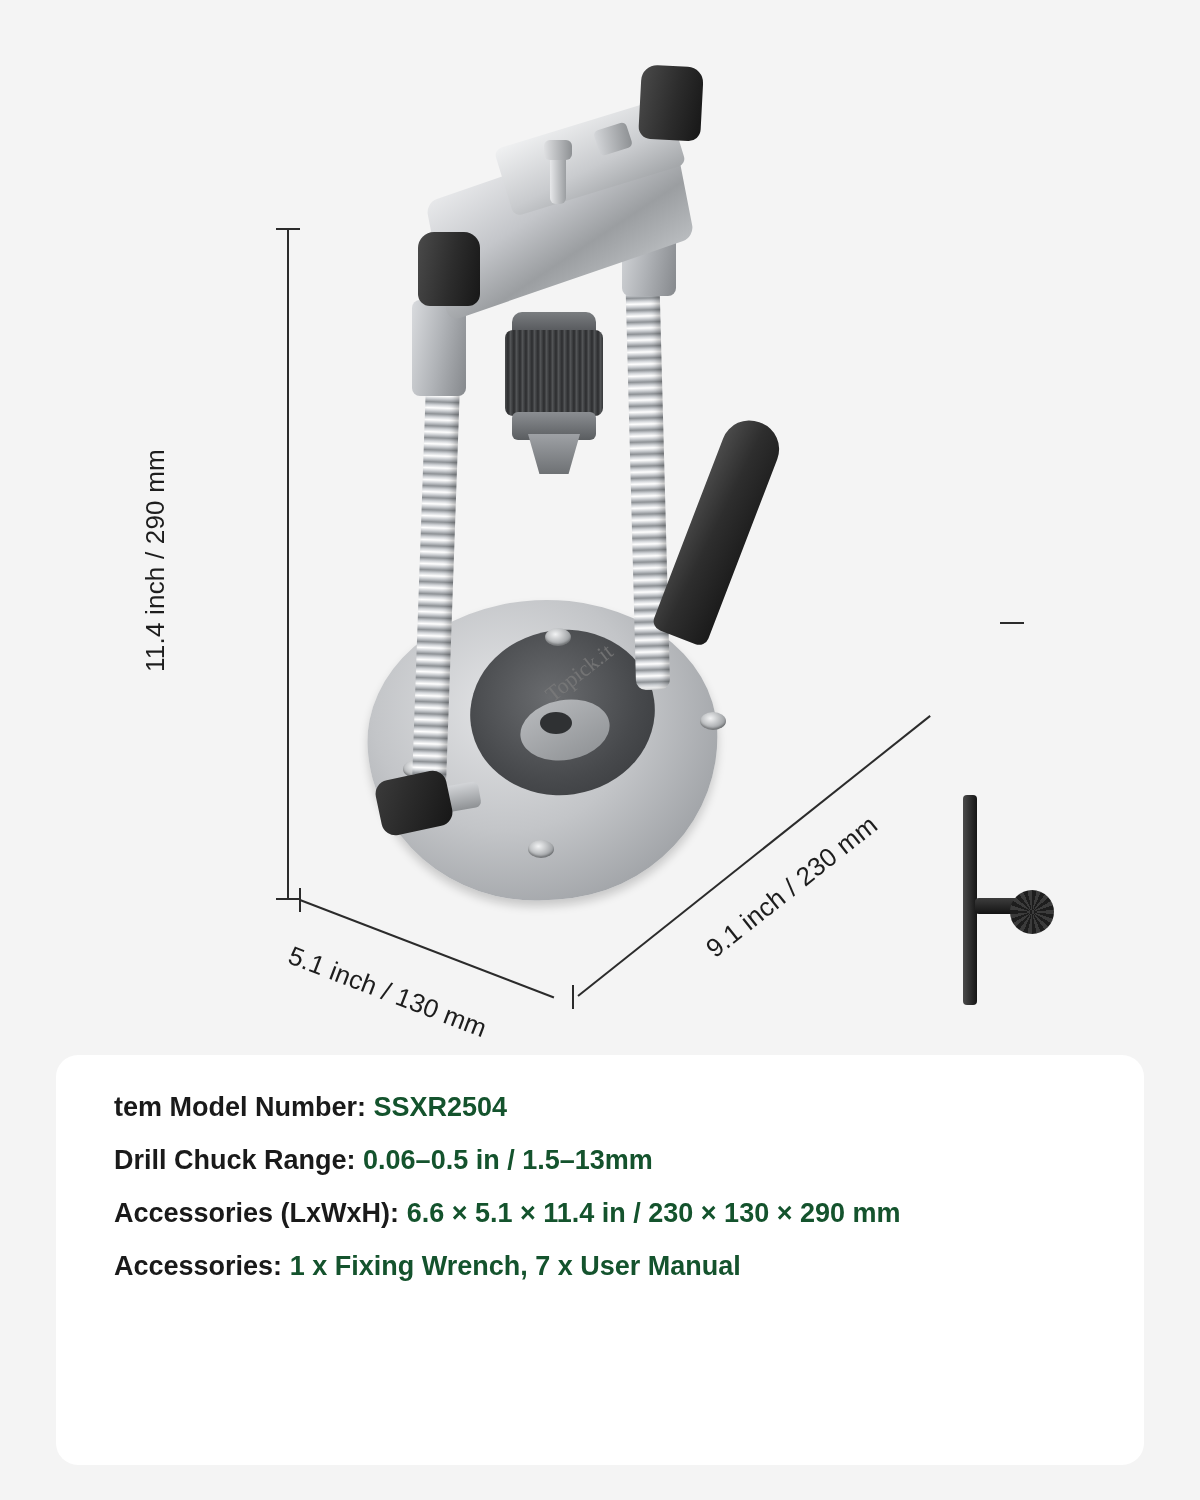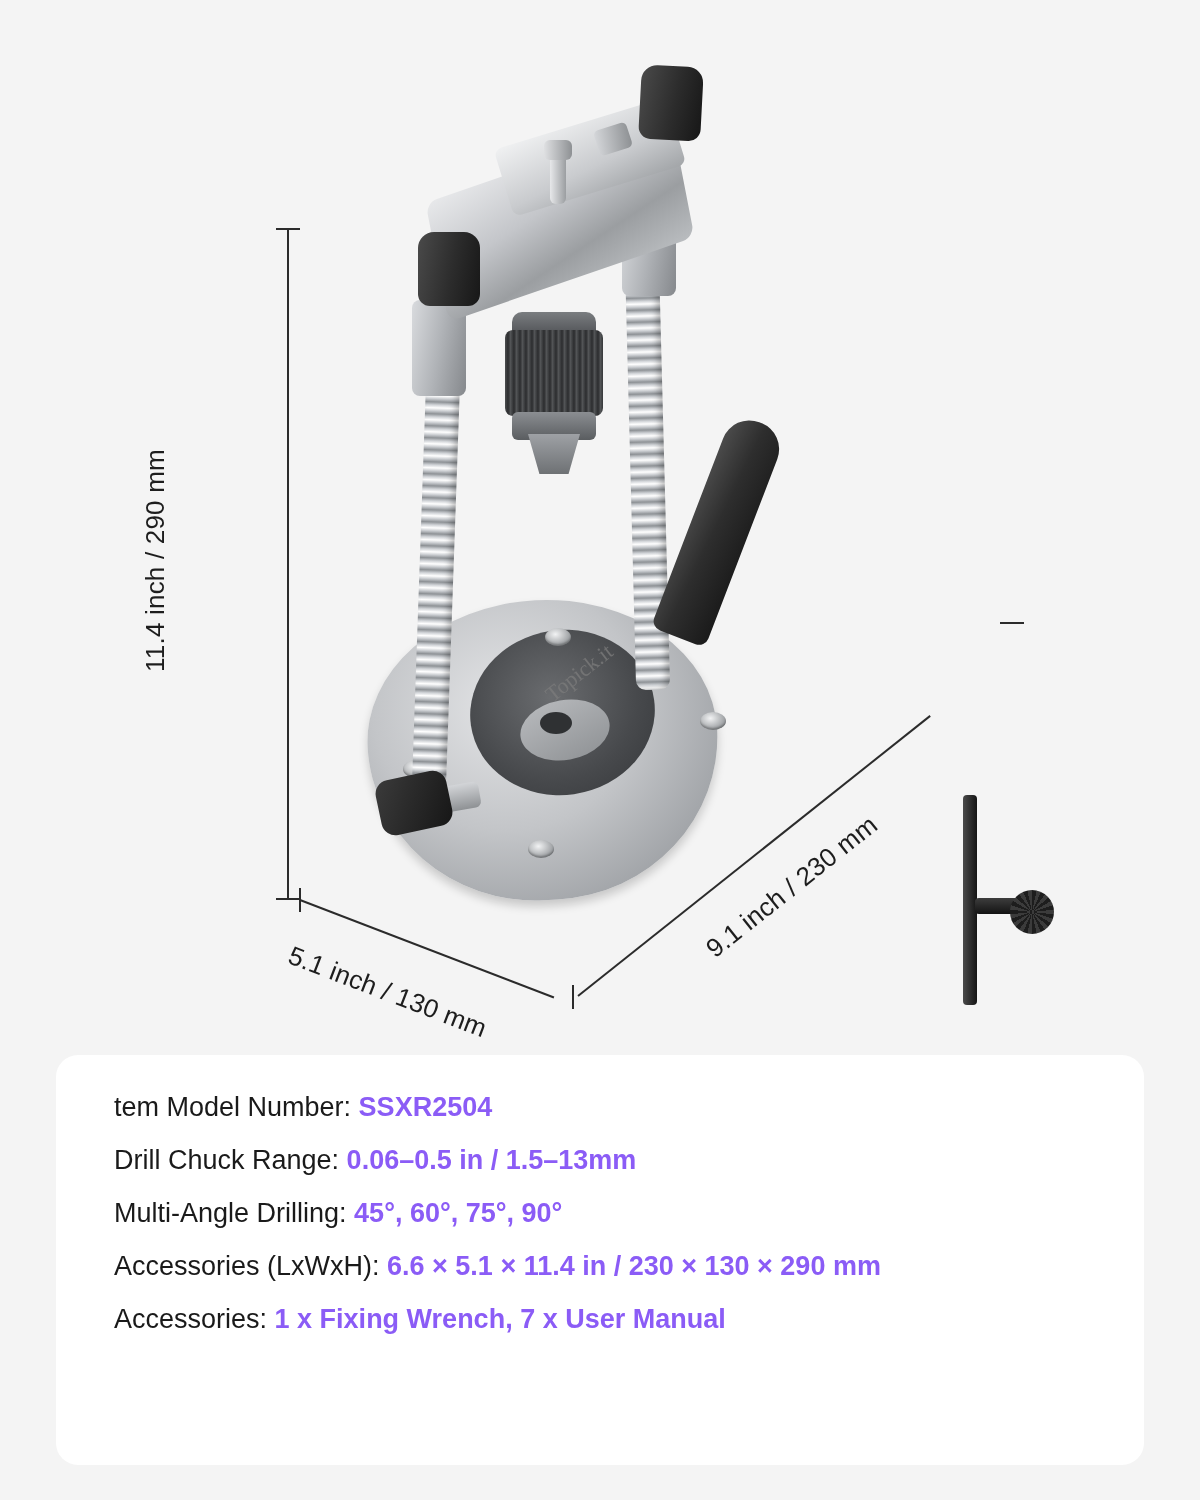--- a/index.html
+++ b/index.html
@@ -149,24 +149,24 @@
   }
   .spec-row {
     font-size: 27px;
     color: #1a1a1a;
     line-height: 1.0;
     padding: 13px 0;
     white-space: nowrap;
   }
   .spec-label {
     color: #1a1a1a;
-    font-weight: 400;
+    font-weight: 700;
   }
   .spec-value {
-    color: #8b5cf6;
+    color: #14532d;
     font-weight: bold;
   }
   .spec-gap {
     display: inline-block;
     width: 34px;
   }
 
   
   .tool { position: absolute; }
 
@@ -449,24 +449,20 @@
       <div class="spec-row">
         <span class="spec-label">tem Model Number:</span>
         <span class="spec-value">SSXR2504</span>
       </div>
 
       <div class="spec-row">
         <span class="spec-label">Drill Chuck Range:</span>
         <span class="spec-value">0.06–0.5 in / 1.5–13mm</span>
       </div>
 
-      <div class="spec-row">
-        <span class="spec-label">Multi-Angle Drilling:</span>
-        <span class="spec-value">45°, 60°, 75°, 90°</span>
-      </div>
 
 
 
       <div class="spec-row">
         <span class="spec-label">Accessories (LxWxH):</span>
         <span class="spec-value">6.6 × 5.1 × 11.4 in / 230 × 130 × 290 mm</span>
       </div>
 
       <div class="spec-row">
         <span class="spec-label">Accessories:</span>

